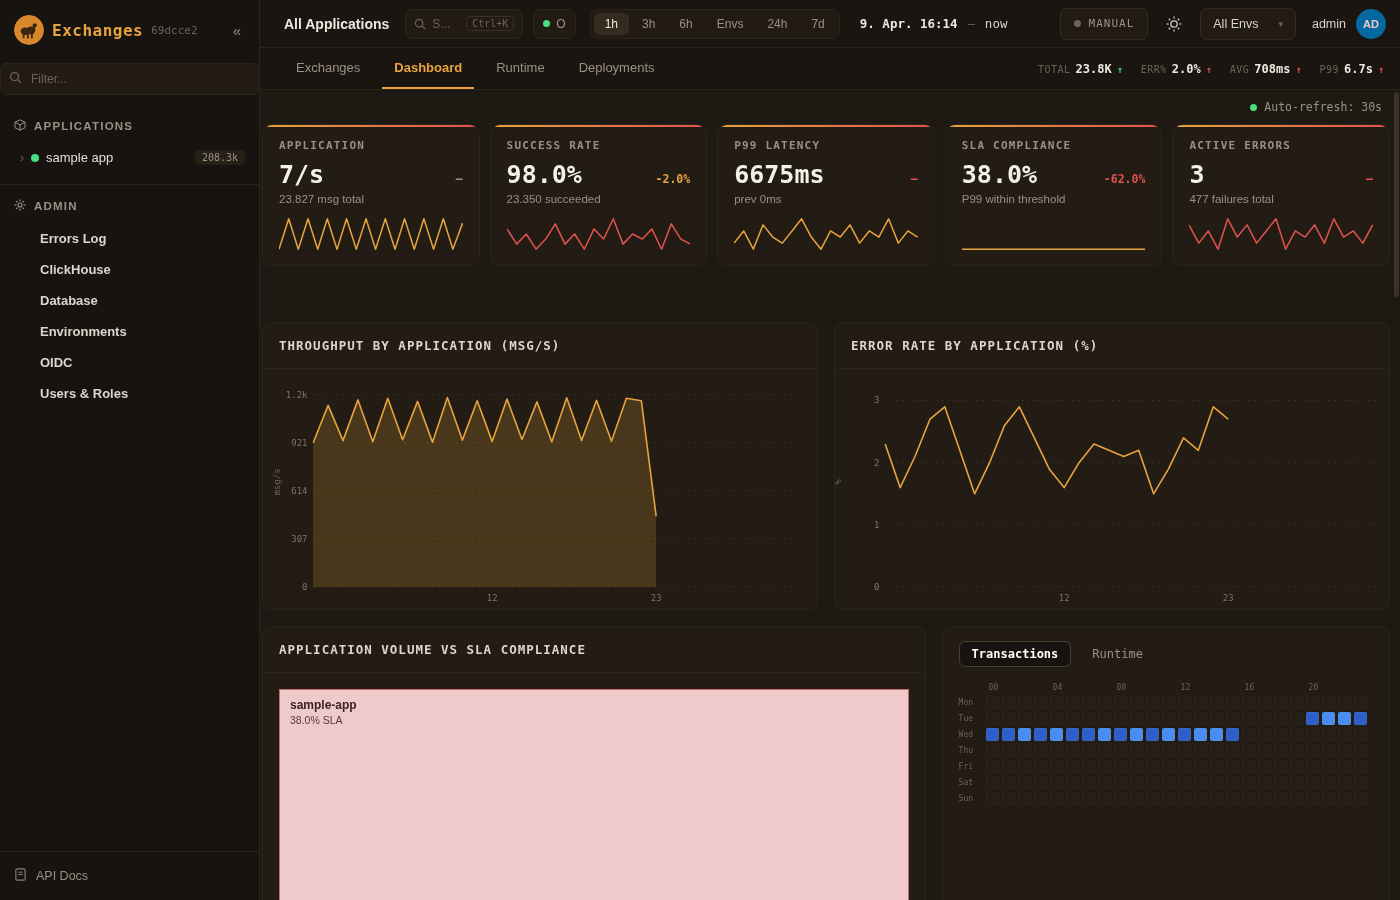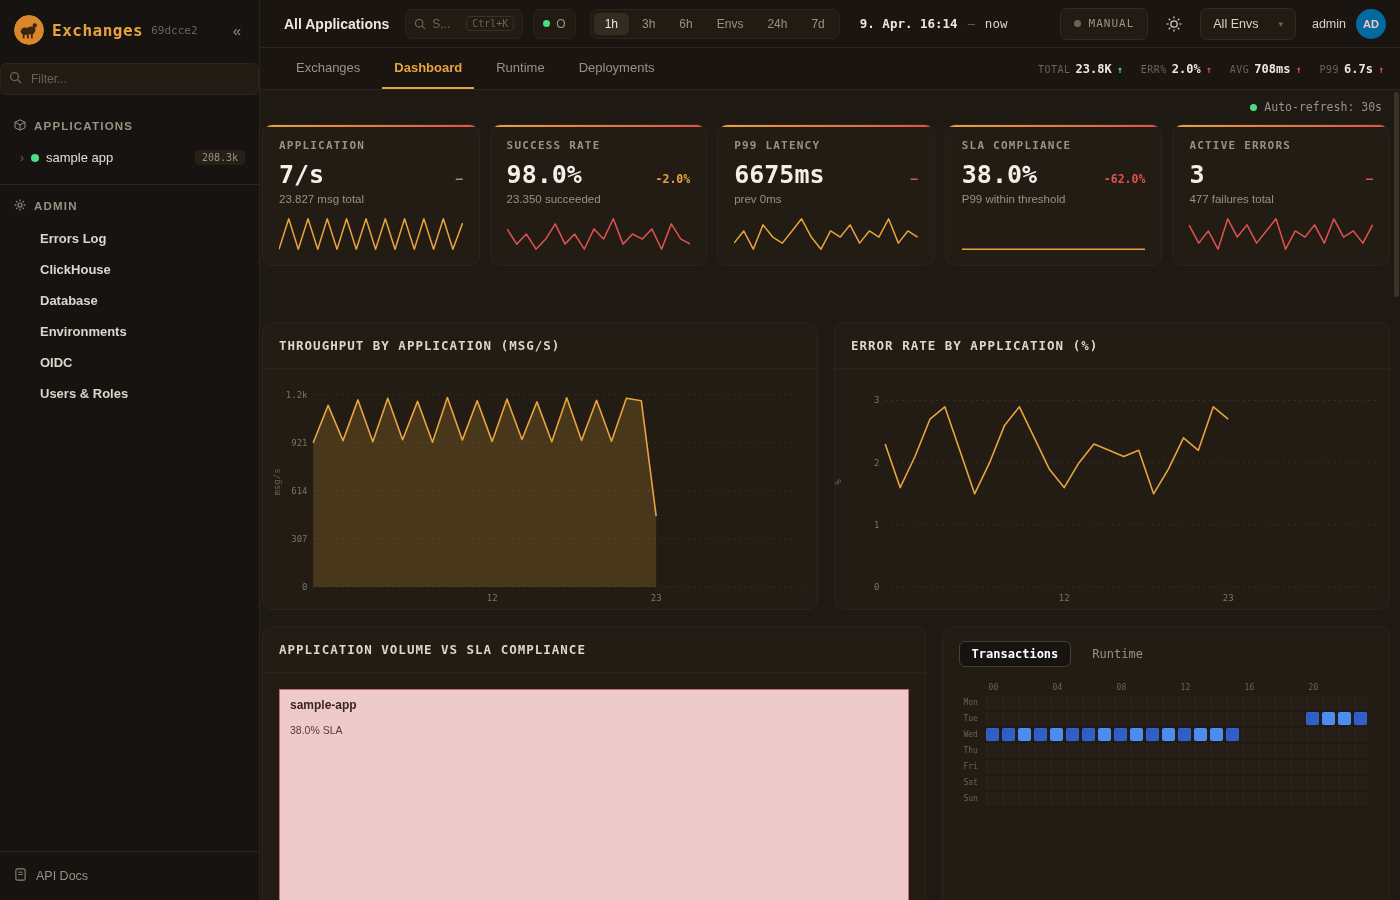--- a/index.html
+++ b/index.html
@@ -109,31 +109,31 @@
   .plot svg{display:block;width:100%;height:232px}
   .ylab{position:absolute;left:0px;top:45%;transform:rotate(-90deg);font-family:"DejaVu Sans Mono",monospace;
     font-size:9px;color:var(--faint)}
   svg .grid{stroke:#3a3122;stroke-width:1;stroke-dasharray:2 4}
   svg .tick{fill:#7d7465;font-size:9.5px;font-family:"DejaVu Sans Mono",monospace}
 
   .bottom-row{display:grid;grid-template-columns:1.48fr 1fr;gap:16px;margin-top:16px;height:430px}
   .treemap-body{padding:16px;height:calc(100% - 48px)}
   .treemap-node{height:100%;background:#eecaca;border:1px solid #c96a6a;padding:8px 10px;cursor:pointer}
   .tm-label{color:#3c2323;font-size:12px;font-weight:bold}
-  .tm-sub{color:#5c3a3a;font-size:10.5px;margin-top:12px}
+  .tm-sub{color:#5c3a3a;font-size:10.5px;margin-top:2px}
 
   .pattern-body{padding:14px 16px}
   .pattern-tabs{display:flex;gap:8px;margin-bottom:16px}
   .ptab{font-family:"DejaVu Sans Mono",monospace;font-size:12px;padding:5px 12px;border-radius:6px;color:var(--muted);
     border:1px solid transparent;cursor:pointer}
   .ptab.active{background:#171310;border-color:#493f30;color:#ffffff;font-weight:bold}
   .hm-hours{display:flex;margin-left:30px;margin-bottom:4px}
   .hm-hours span{width:64px;font-family:"DejaVu Sans Mono",monospace;font-size:8px;color:var(--faint)}
   .hm-row{display:flex;align-items:center;margin-bottom:3px}
-  .hm-day{width:27px;text-align:center;padding-right:3px;font-family:"DejaVu Sans Mono",monospace;font-size:8px;color:var(--faint)}
+  .hm-day{width:27px;text-align:left;padding-right:3px;font-family:"DejaVu Sans Mono",monospace;font-size:8px;color:var(--faint)}
   .hm-cell{width:13px;height:13px;border-radius:2px;margin-right:3px;border:1px solid rgba(255,255,255,0.03)}
 
   .scrollbar-thumb{position:absolute;right:1px;top:2px;width:5px;height:205px;background:#3a3226;border-radius:3px}
 </style>
 </head>
 <body>
 
 <div class="app">
 
   <aside class="sidebar">

